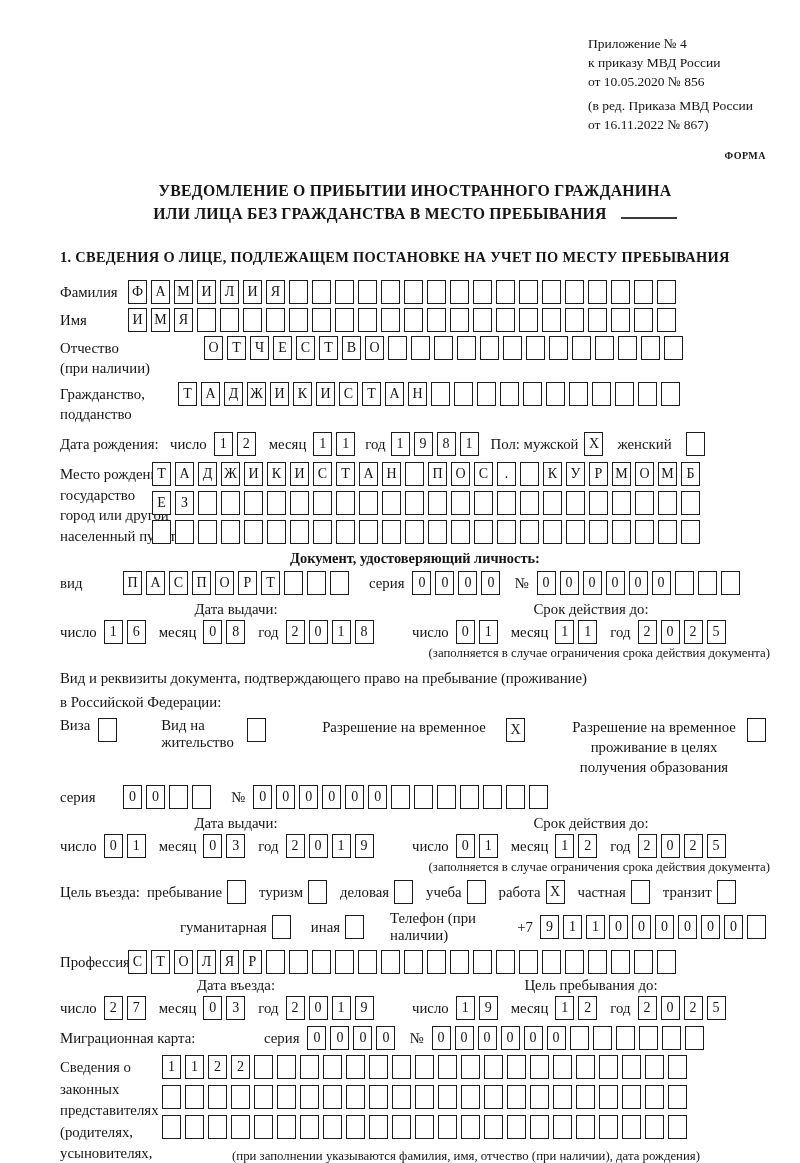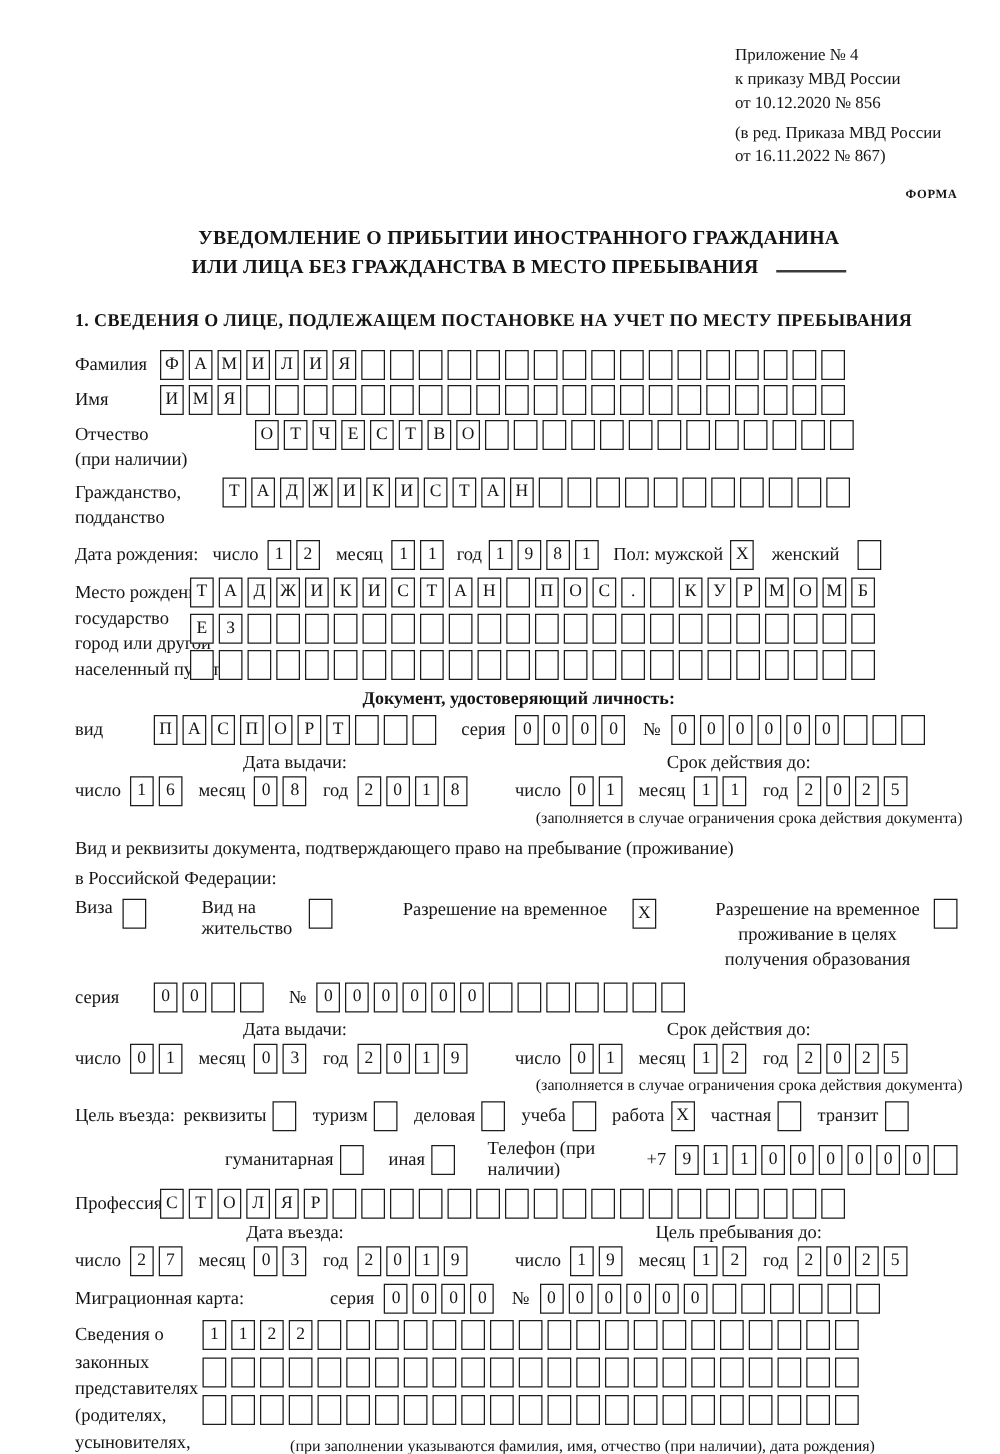--- a/index.html
+++ b/index.html
@@ -60,21 +60,21 @@
   .repnote{font-size:12.8px;text-align:center;margin-top:4px;white-space:nowrap;}
 </style>
 </head>
 <body>
 
 <div class="page">
 
   <div class="annex">
     <div>Приложение № 4</div>
     <div>к приказу МВД России</div>
-    <div>от 10.12.2020 № 856</div>
+    <div>от 10.05.2020 № 856</div>
     <div class="gap">(в ред. Приказа МВД России</div>
     <div>от 16.11.2022 № 867)</div>
   </div>
 
   <div class="forma">ФОРМА</div>
 
   <div class="title">
     <div>УВЕДОМЛЕНИЕ О ПРИБЫТИИ ИНОСТРАННОГО ГРАЖДАНИНА</div>
     <div>
       <span>ИЛИ ЛИЦА БЕЗ ГРАЖДАНСТВА В МЕСТО ПРЕБЫВАНИЯ</span><span class="tunder"></span>
@@ -511,21 +511,21 @@
             <span class="cell">2</span>
             <span class="cell">5</span>
           </span>
       </div>
     </div>
     <div class="dnote">(заполняется в случае ограничения срока действия документа)</div>
 
     <div class="prow">
       <span style="margin-right:7px;">Цель въезда:</span>
       <span class="pitem">
-        <span class="plbl">реквизиты</span>
+        <span class="plbl">пребывание</span>
         <span class="cells">
             <span class="cell"></span>
           </span>
       </span>
       <span class="pitem">
         <span class="plbl">туризм</span>
         <span class="cells">
             <span class="cell"></span>
           </span>
       </span>

